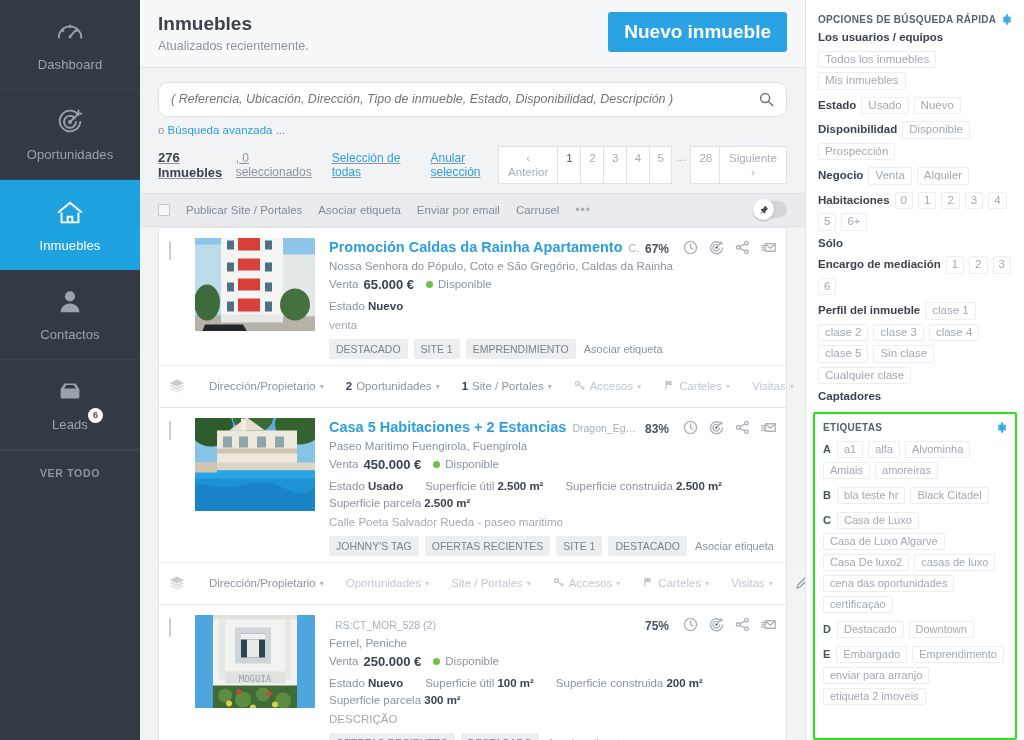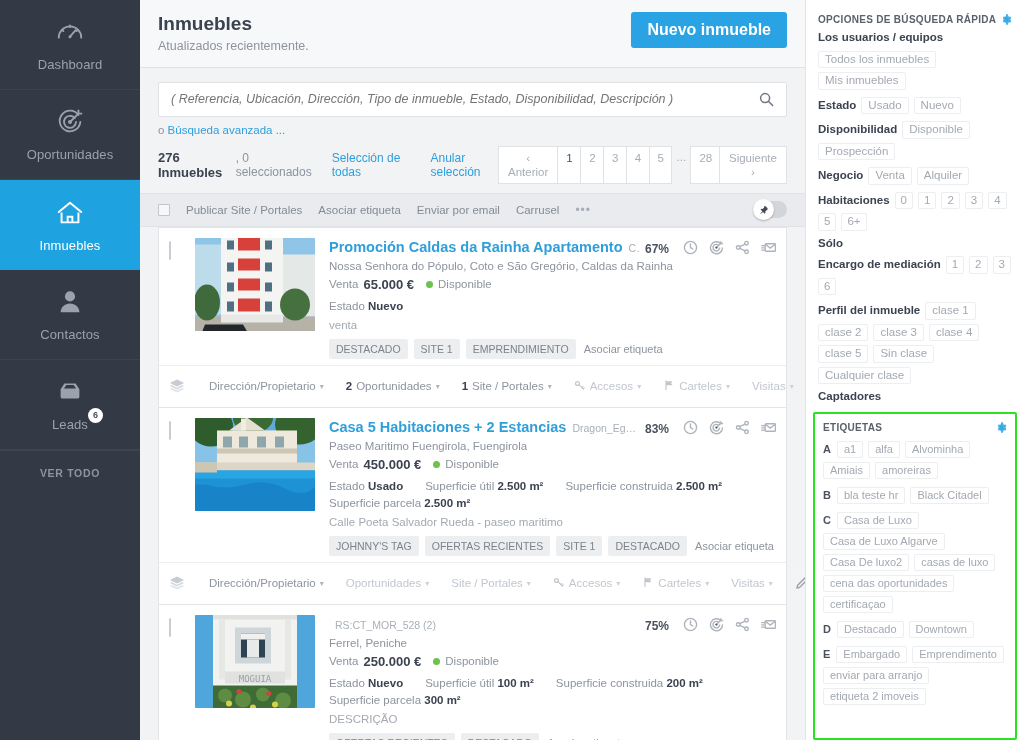--- a/index.html
+++ b/index.html
@@ -46,42 +46,42 @@
 
   .page-header {
     background: #f7f8f9; border-bottom: 1px solid #e0e3e6;
     padding: 12px 18px 14px 18px; display: flex; align-items: flex-start;
     justify-content: space-between; flex: 0 0 auto;
   }
   .page-title { font-size: 19px; font-weight: bold; color: #3b4250; line-height: 1.25; }
   .page-sub { font-size: 12.5px; color: #8d949e; margin-top: 3px; }
   .btn-primary {
     background: #29a3e3; color: #fff; border: none; border-radius: 3px;
-    font-size: 16px; font-weight: bold; padding: 9px 16px; cursor: pointer;
+    font-size: 19px; font-weight: bold; padding: 9px 16px; cursor: pointer;
     font-family: "Liberation Sans", sans-serif; white-space: nowrap;
   }
 
   .search-area { padding: 14px 18px 0 18px; flex: 0 0 auto; }
   .search-box {
     display: flex; align-items: center; background: #fff;
-    border: 1px solid #dfe2e5; border-radius: 2px; height: 35px; padding: 0 12px;
+    border: 1px solid #dfe2e5; border-radius: 10px; height: 35px; padding: 0 12px;
   }
   .search-box input {
     flex: 1; border: none; outline: none; font-size: 12.5px; font-style: italic;
     color: #9aa1ab; font-family: "Liberation Sans", sans-serif; background: transparent;
   }
   .search-icon { color: #6f7680; font-size: 16px; cursor: pointer; display: flex; }
   .adv-row { margin-top: 7px; font-size: 11.5px; color: #8d949e; }
   .adv-row a { color: #2f9fdc; text-decoration: none; cursor: pointer; }
 
   .count-row {
     display: flex; align-items: center; justify-content: space-between;
     margin-top: 10px; padding-bottom: 9px;
   }
-  .count-left { font-size: 12px; color: #8d949e; display: flex; align-items: baseline; gap: 8px; }
+  .count-left { font-size: 12px; color: #8d949e; display: flex; align-items: baseline; gap: 8px; text-decoration: underline; }
   .count-strong { font-size: 13px; font-weight: bold; color: #3b4250; }
   .count-link { color: #2f9fdc; cursor: pointer; margin-left: 12px; font-size: 12px; }
 
   .pager { display: flex; align-items: stretch; }
   .pg {
     border: 1px solid #e0e3e6; background: #fff; color: #a7adb6;
     font-size: 11.5px; padding: 4px 8px; margin-left: -1px; cursor: pointer;
     min-width: 20px; text-align: center; line-height: 14px;
   }
   .pg.active { color: #4a525f; background: #fff; font-weight: normal; }

